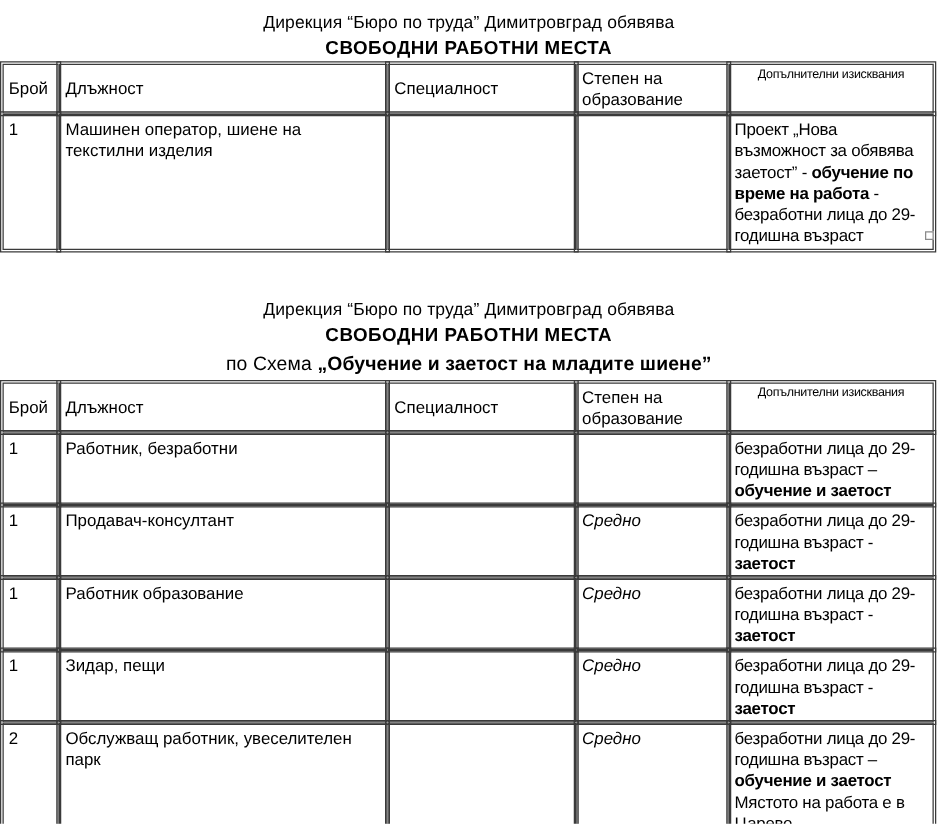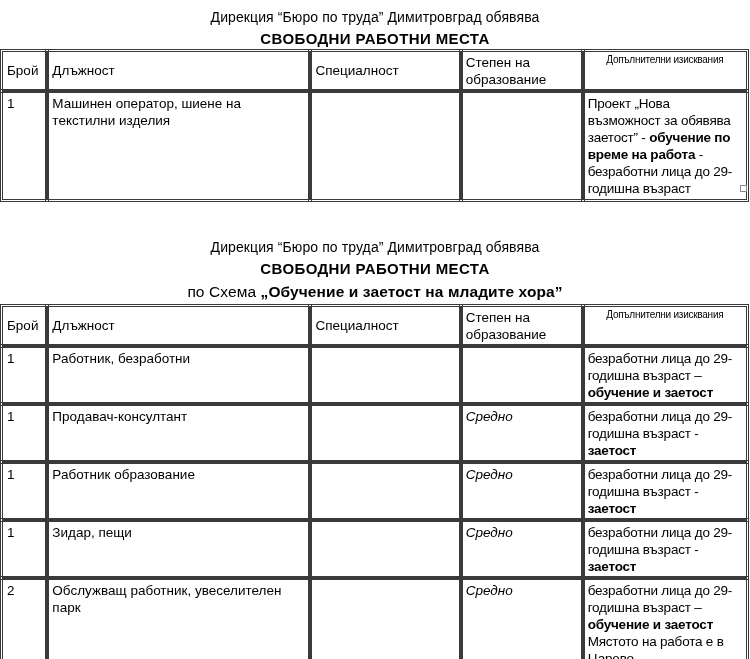--- a/index.html
+++ b/index.html
@@ -204,21 +204,21 @@
         </tr>
       </tbody>
     </table>
     <div class="resize-handle" id="handle-table-1"></div>
   </div>
 
   <div class="section" id="section-2">
     <div class="titleblock">
       <div class="title-line1">Дирекция “Бюро по труда” Димитровград  обявява</div>
       <div class="title-line2">СВОБОДНИ РАБОТНИ МЕСТА</div>
-      <div class="title-line3"><span class="reg">по Схема </span><span>„Обучение и заетост на младите хора”</span></div>
+      <div class="title-line3"><span class="reg">по Схема </span><span>„Обучение и заетост на младите шиене”</span></div>
     </div>
 
     <table class="vacancy-table" id="table-2">
       <colgroup>
         <col class="c-count">
           <col class="c-position">
           <col class="c-specialty">
           <col class="c-education">
           <col class="c-requirements">
       </colgroup>

